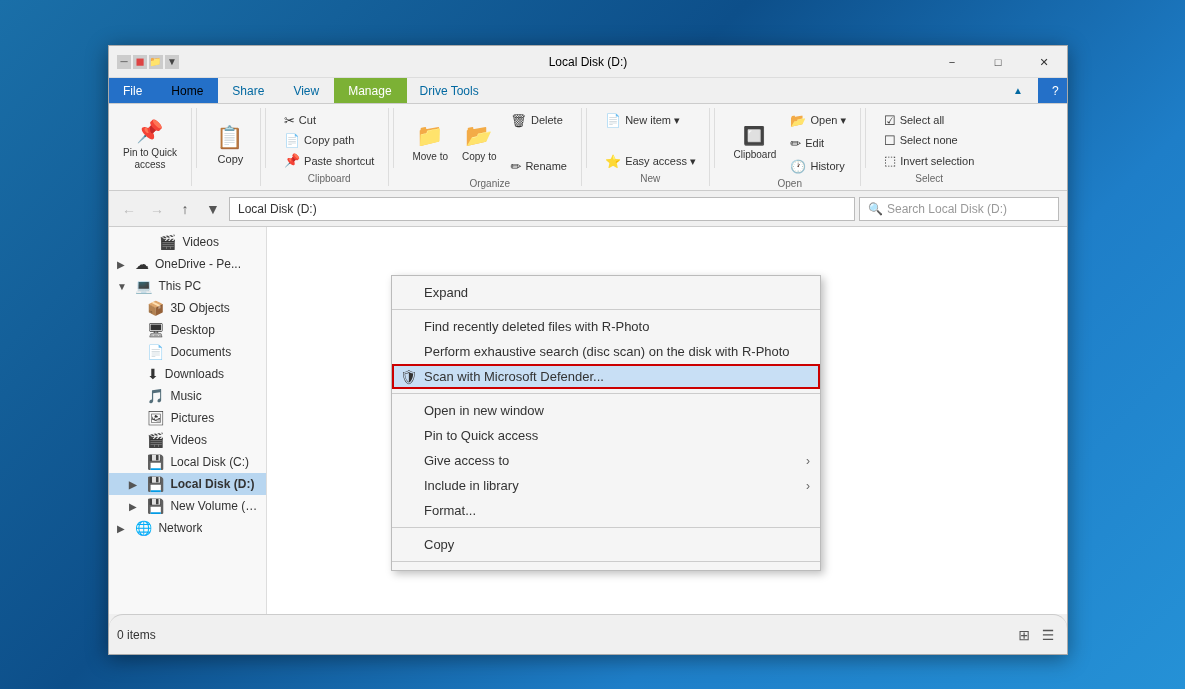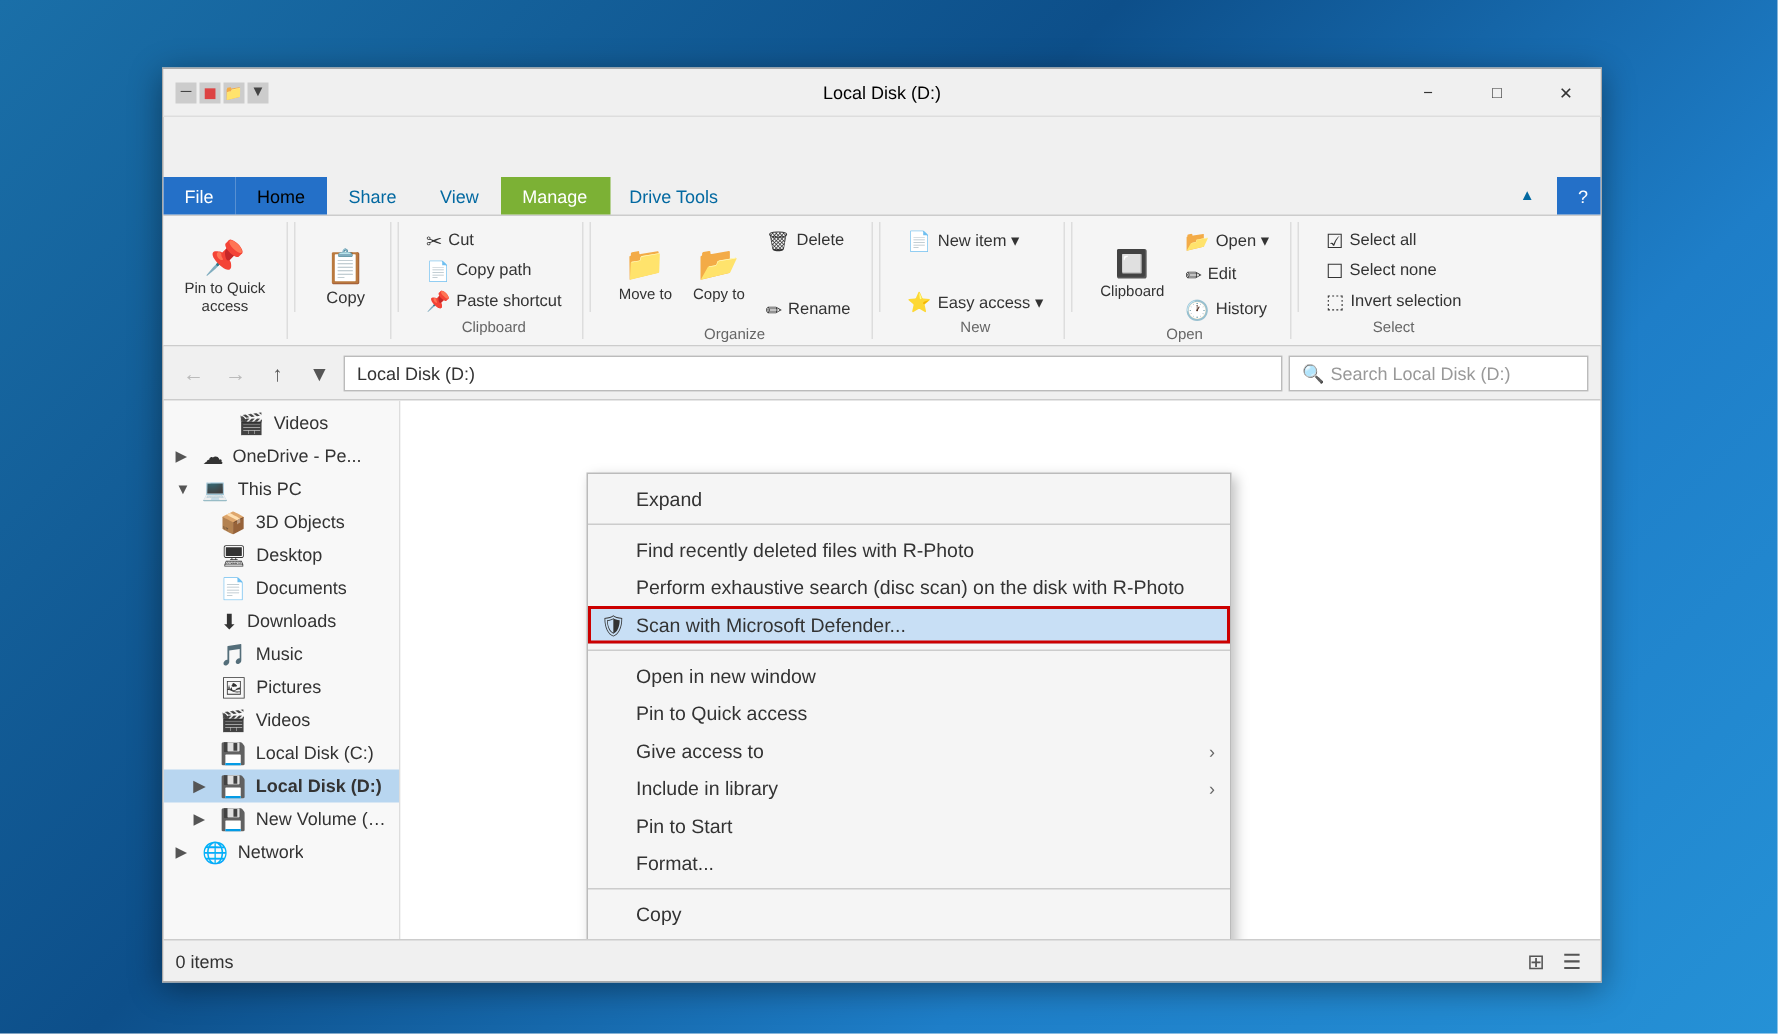--- a/index.html
+++ b/index.html
@@ -78,21 +78,20 @@
       display: flex;
       align-items: center;
       justify-content: center;
       color: #333;
     }
 
     
     .ribbon {
       background: #f0f0f0;
       border-bottom: 1px solid #ccc;
-      margin-top: 40px;
     }
     .ribbon-tabs {
       display: flex;
       align-items: stretch;
       height: 26px;
       border-bottom: 1px solid #ccc;
     }
     .ribbon-tab {
       padding: 0 14px;
       border: none;
@@ -327,27 +326,28 @@
       color: #666;
     }
     .cm-separator {
       height: 1px;
       background: #ccc;
       margin: 4px 0;
     }
 
     
     .status-bar {
-      height: 28px;
+      height: 40px;
       background: #f0f0f0;
       border-top: 1px solid #ccc;
       display: flex;
       align-items: center;
       padding: 0 8px;
       justify-content: space-between;
+      border-radius: 14px;
     }
     .status-text { font-size: 12px; color: #333; }
     .view-controls { display: flex; gap: 2px; }
     .view-btn {
       width: 22px;
       height: 22px;
       border: none;
       background: transparent;
       cursor: pointer;
       display: flex;
@@ -674,23 +674,20 @@
         </div>
         <div class="cm-item">
           <span>Give access to</span>
           <span class="cm-arrow">›</span>
         </div>
         <div class="cm-item">
           <span>Include in library</span>
           <span class="cm-arrow">›</span>
         </div>
         <div class="cm-item">
-          <span>Pin to Start</span>
-        </div>
-        <div class="cm-item">
           <span>Format...</span>
         </div>
 
         <div class="cm-separator"></div>
 
         <div class="cm-item">
           <span>Copy</span>
         </div>
 
         <div class="cm-separator"></div>

